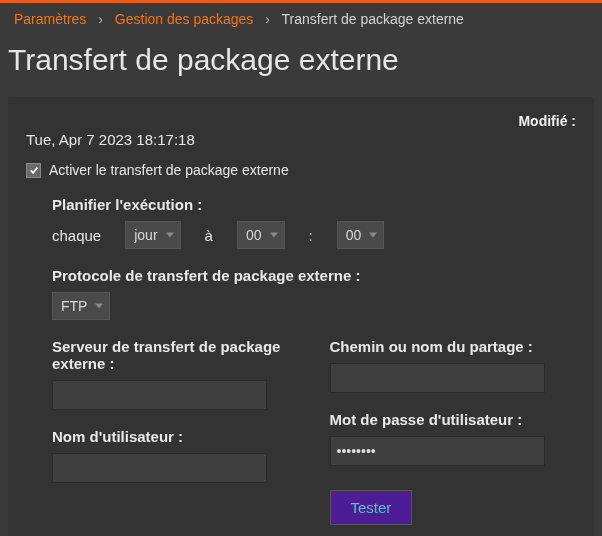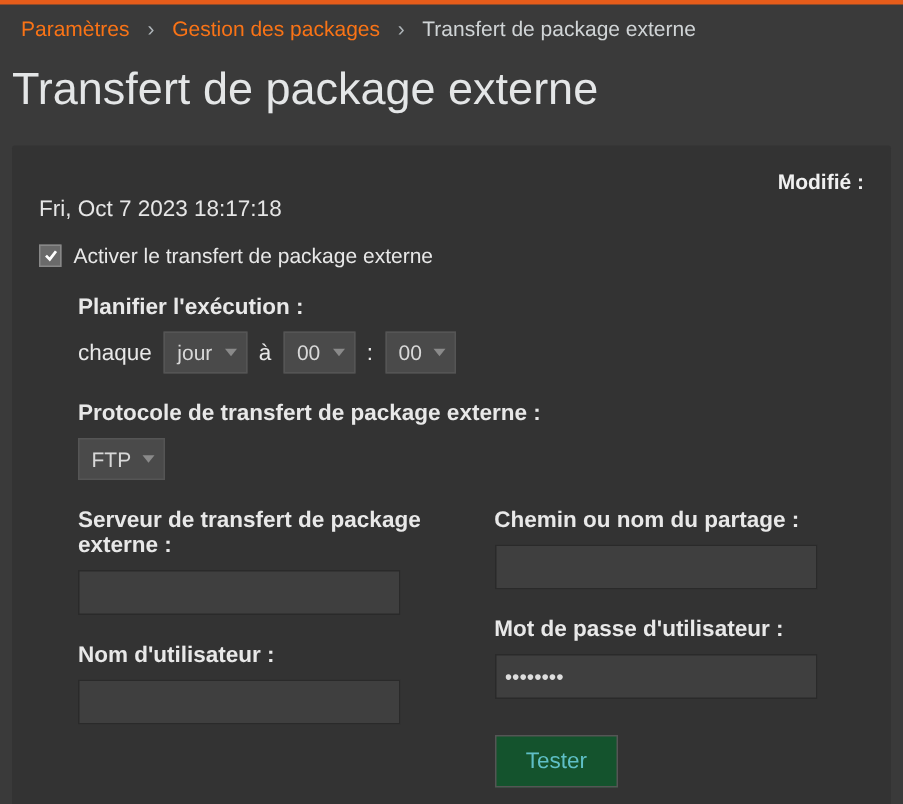--- a/index.html
+++ b/index.html
@@ -82,21 +82,21 @@
     stroke: #fff;
     stroke-width: 2.2;
     fill: none;
   }
   .indent {
     margin-left: 26px;
   }
   .sched-row {
     display: flex;
     align-items: center;
-    gap: 8px;
+    gap: 24px;
     margin-top: 6px;
     margin-bottom: 18px;
     font-size: 15px;
   }
   .select-box {
     background: #4a4a4a;
     border: 1px solid #555;
     color: #d8d8d8;
     height: 28px;
     padding: 0 22px 0 8px;
@@ -132,21 +132,21 @@
   .text-input {
     background: #3f3f3f;
     border: 1px solid #2a2a2a;
     height: 30px;
     width: 215px;
     color: #ddd;
     padding: 0 6px;
     font-size: 14px;
   }
   .btn-test {
-    background: #14532d;
+    background: #4c1d95;
     border: 1px solid #555;
     color: #5fbfc6;
     padding: 8px 20px;
     font-size: 15px;
     cursor: pointer;
     margin-top: 6px;
   }
 </style>
 </head>
 <body>
@@ -159,21 +159,21 @@
   <span class="crumb-link">Gestion des packages</span>
   <span class="crumb-sep">›</span>
   <span class="crumb-current">Transfert de package externe</span>
 </div>
 
 <h1 class="page-title">Transfert de package externe</h1>
 
 <div class="panel">
 
   <div class="label-bold">Modifié :</div>
-  <div class="value-line">Fri, Oct 7 2023 18:17:18</div>
+  <div class="value-line">Tue, Apr 7 2023 18:17:18</div>
 
   <div class="check-row">
     <span class="checkbox checked">
       <svg class="tick" viewBox="0 0 12 12">
           <polyline points="2,6.5 5,9.5 10,3"></polyline>
         </svg>
     </span>
     <span>Activer le transfert de package externe</span>
   </div>
 

